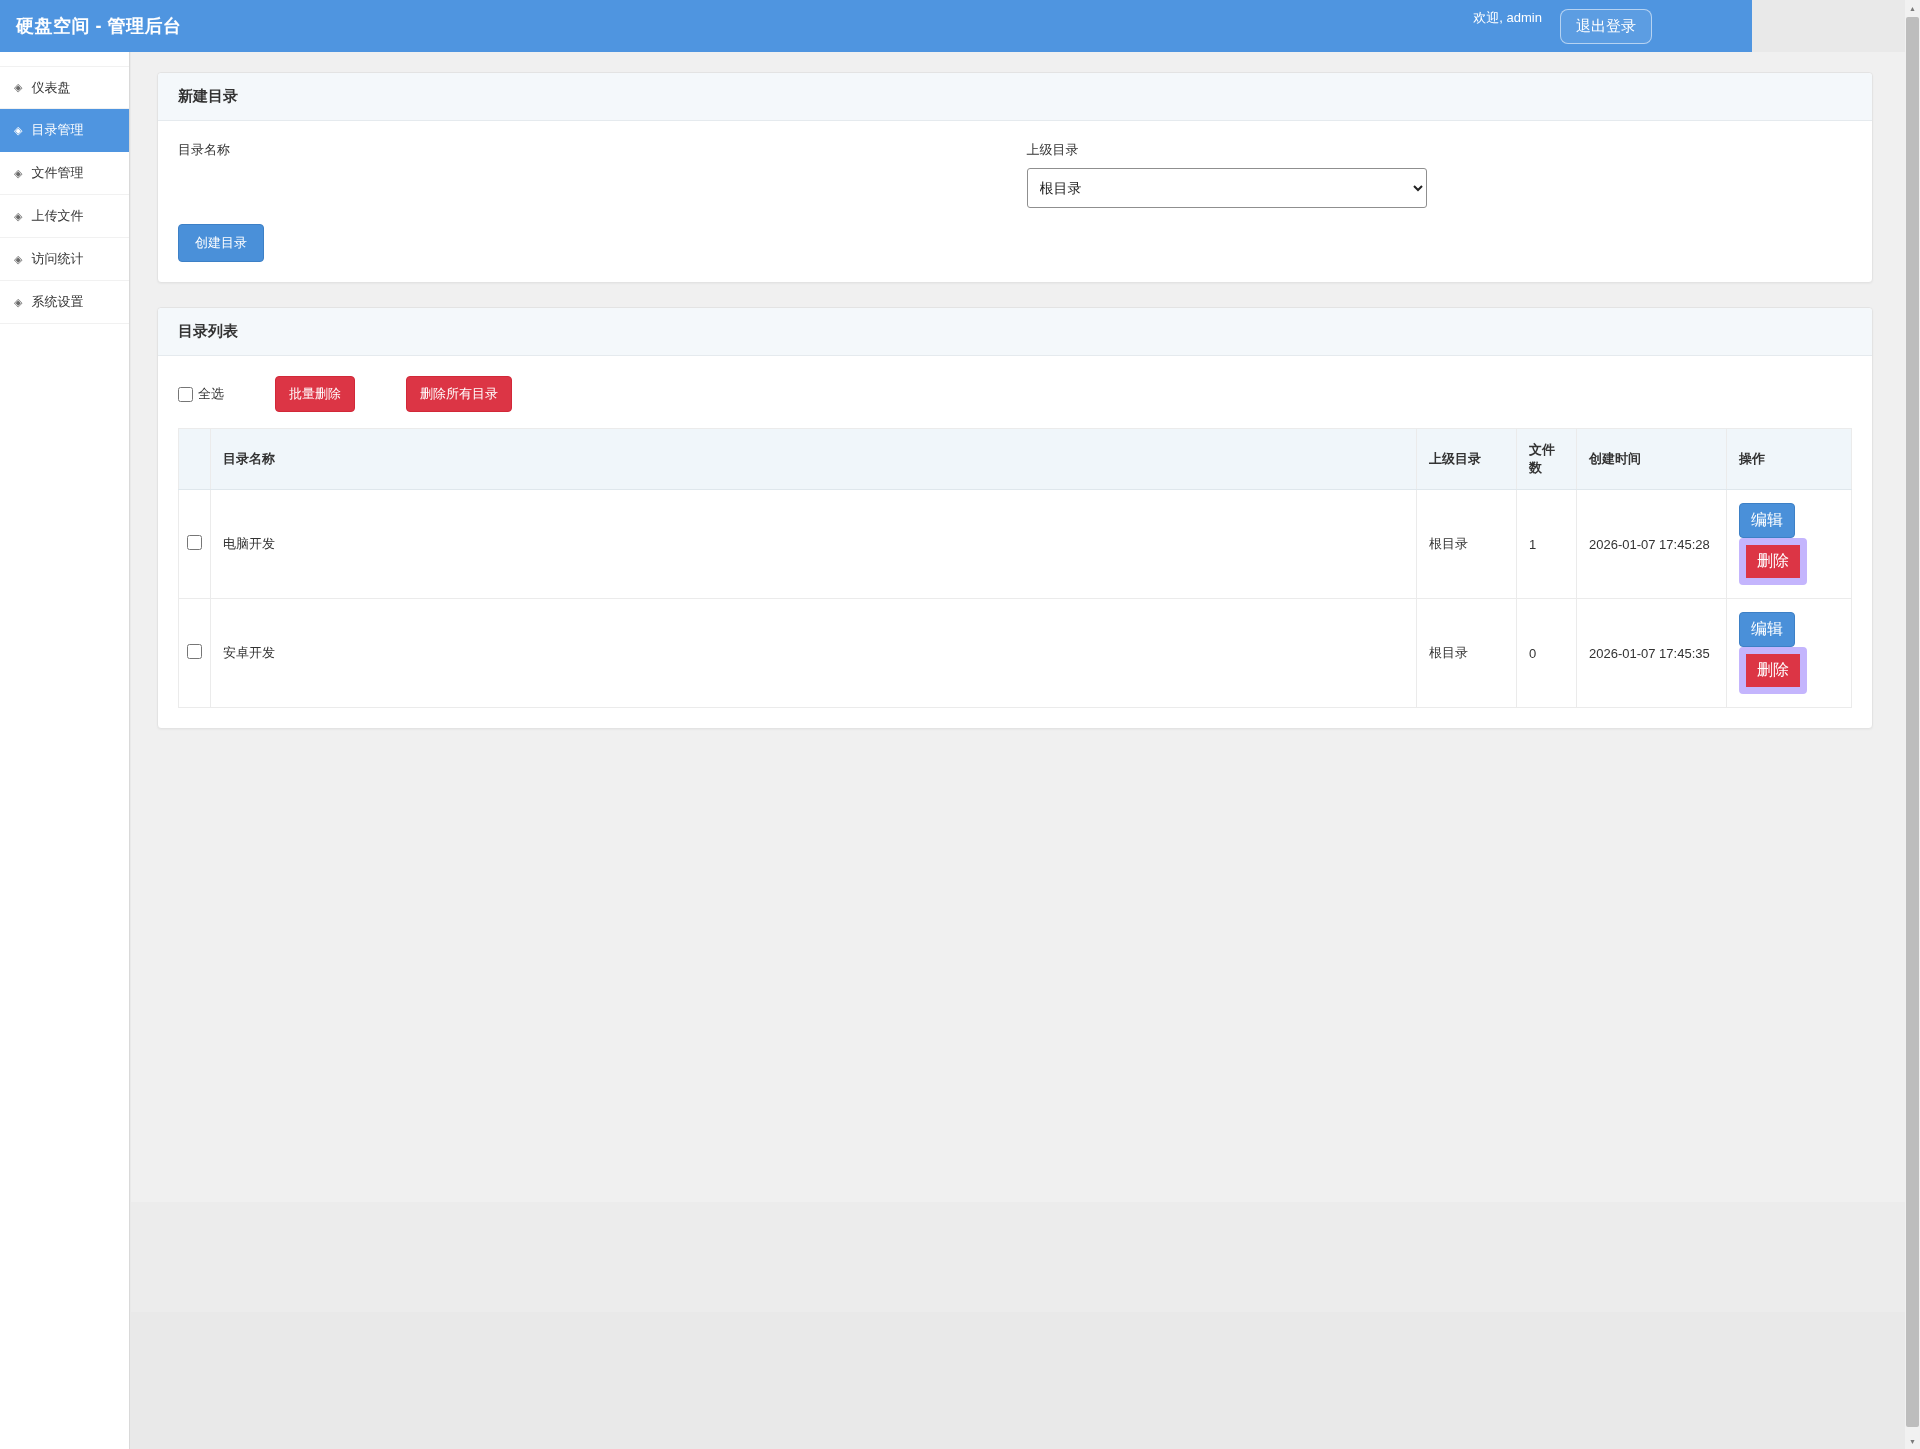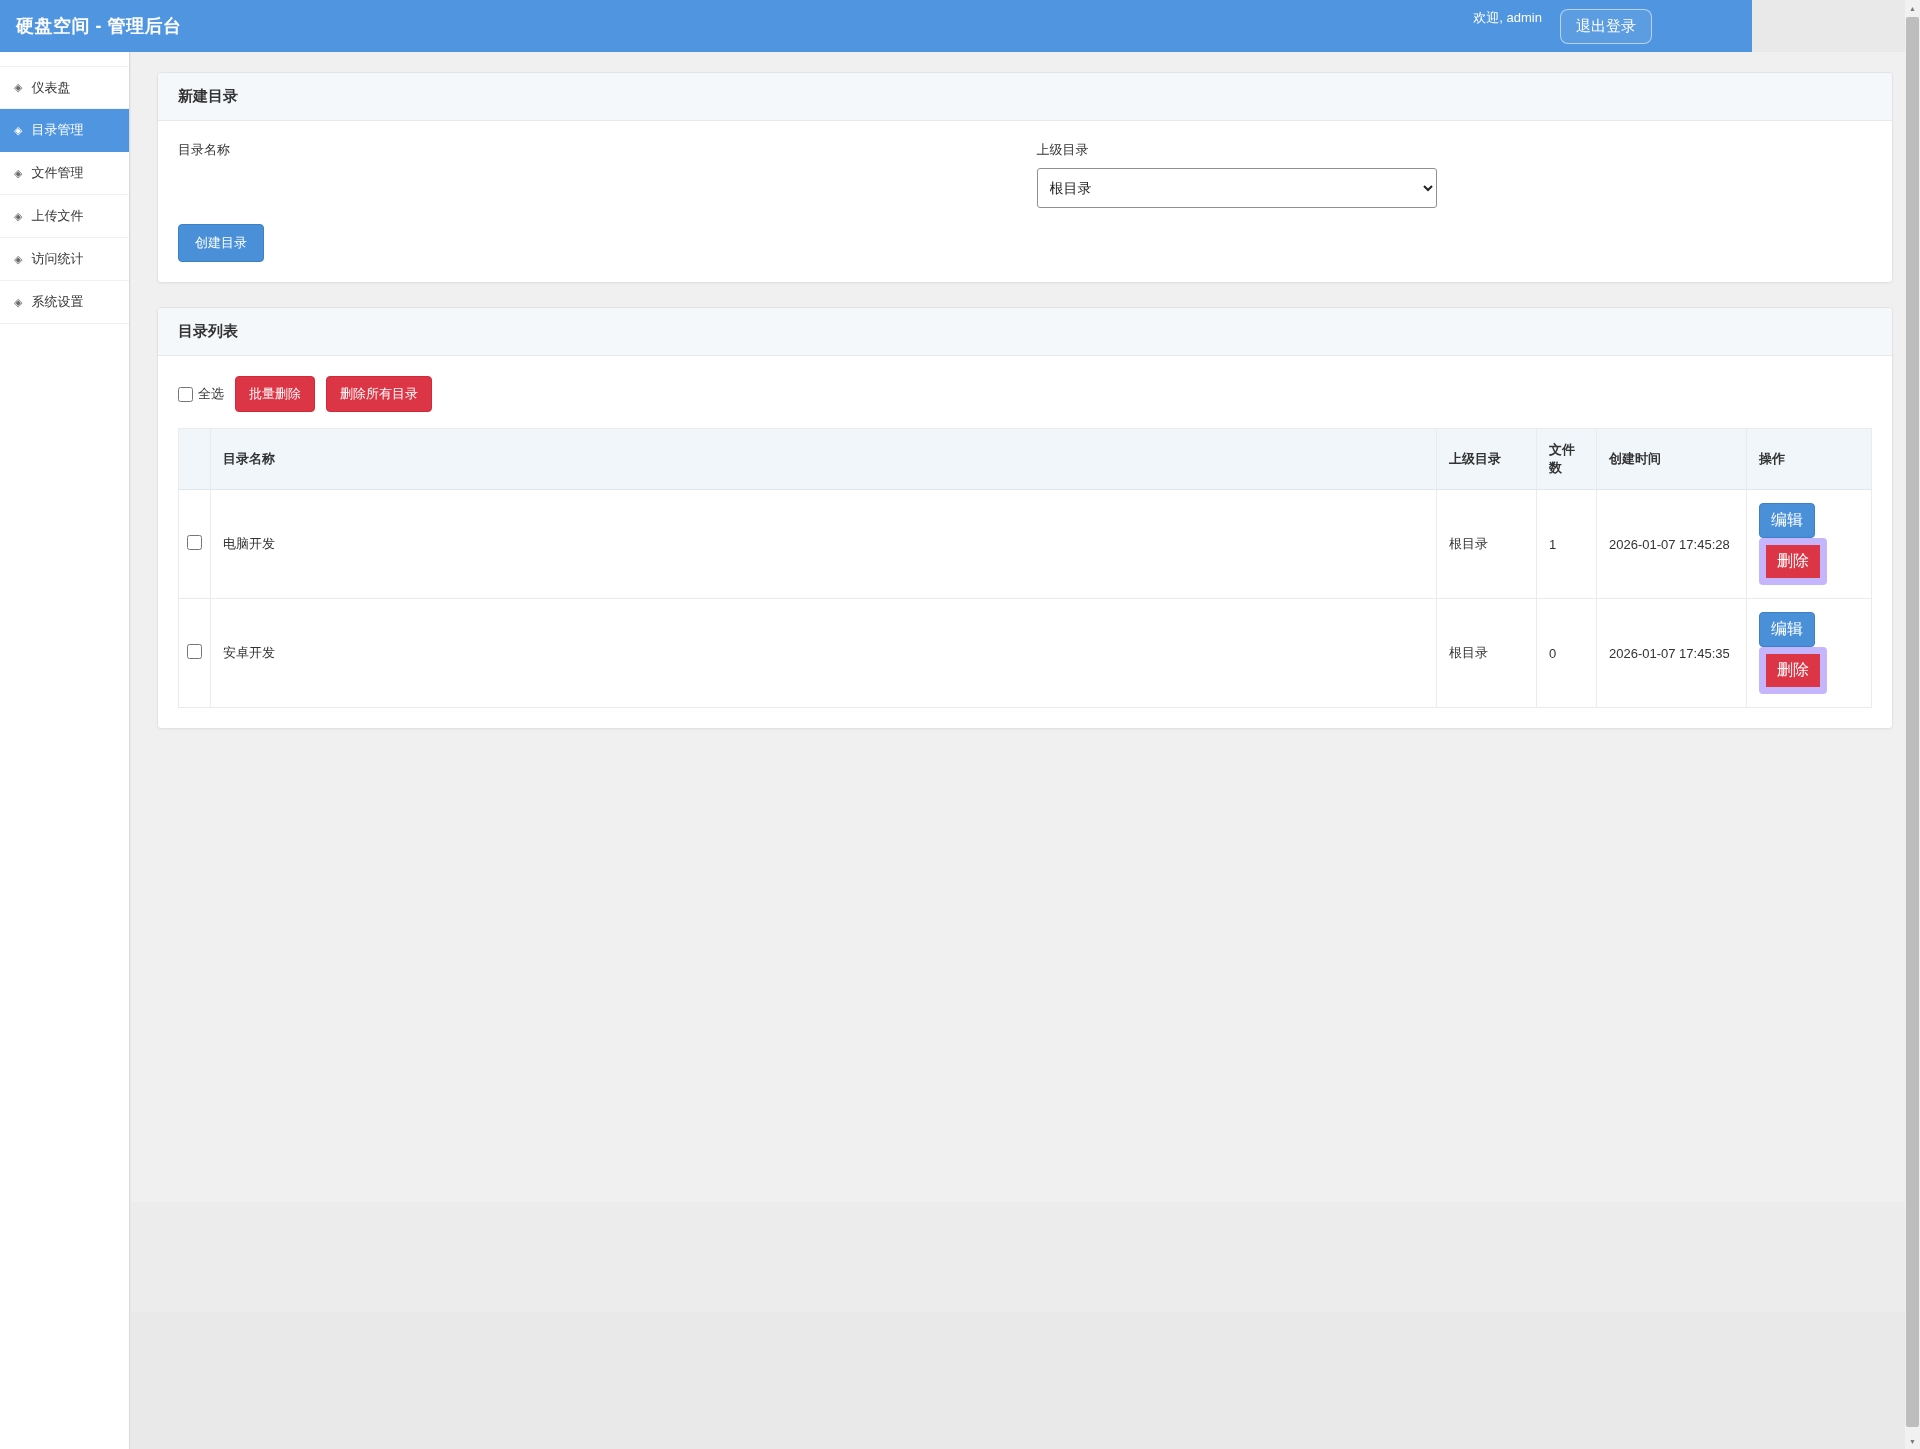--- a/index.html
+++ b/index.html
@@ -32,21 +32,21 @@
     padding-left:14px; font-size:13px; color:#333; cursor:pointer;
     border-bottom:1px solid #f1f1f1;
   }
   .side-item:first-child { border-top:1px solid #f1f1f1; }
   .side-item .d-icon { font-size:11px; color:#6b6b6b; }
   .side-item.active { background:#4f95e0; color:#fff; border-color:#4f95e0; }
   .side-item.active .d-icon { color:#fff; }
   
   .main {
     position:absolute; top:52px; left:131px; right:15px; bottom:0;
-    padding:20px 12px 0 26px;
+    padding:20px 32px 0 26px;
     background:linear-gradient(to bottom,#f0f0f0 0px,#f0f0f0 1150px,#ececec 1150px,#ececec 1260px,#e9e9e9 1260px);
   }
   .card {
     background:#fff; border:1px solid #e3e3e3; border-radius:4px;
     box-shadow:0 1px 2px rgba(0,0,0,0.04); margin-bottom:24px;
   }
   .card-header {
     padding:14px 20px; background:#f4f8fb; border-bottom:1px solid #e5eaee;
     border-radius:4px 4px 0 0; font-size:15px; font-weight:bold; color:#333;
   }
@@ -62,21 +62,21 @@
     font-family:"Liberation Sans","DejaVu Sans",sans-serif;
   }
   .text-input::placeholder { color:#9a9a9a; }
   .select-input {
     width:400px; height:40px; border:1px solid #8f8f8f; border-radius:3px;
     background:#fff; font-size:14px; color:#222; padding:0 8px;
     font-family:"Liberation Sans","DejaVu Sans",sans-serif;
   }
   .btn { display:inline-block; border-radius:4px; cursor:pointer; color:#fff; text-align:center; }
   .btn-primary { background:#4a90d9; border:1px solid #3d80c6; font-size:13px; padding:9px 16px; margin-top:16px; }
-  .btn-danger  { background:#dc3545; border:1px solid #d22838; font-size:13px; padding:8px 13px; }
+  .btn-danger  { background:#dc3545; border:1px solid #d22838; font-size:13px; padding:8px 13px;margin-left:40px; }
   
   .toolbar { display:flex; align-items:center; gap:11px; margin-bottom:16px; }
   .toolbar label { font-size:13px; display:flex; align-items:center; gap:5px; }
   input[type=checkbox] { width:15px; height:15px; margin:0; }
   
   table { width:100%; border-collapse:collapse; font-size:13px; color:#333; }
   th, td { border:1px solid #ebebeb; text-align:left; }
   th { background:#f0f6fa; font-weight:bold; padding:12px 12px; border-bottom:1px solid #dfe7ec; }
   td { padding:13px 12px; background:#fff; }
   .col-check { width:30px; text-align:center; padding-left:8px; padding-right:8px; }

